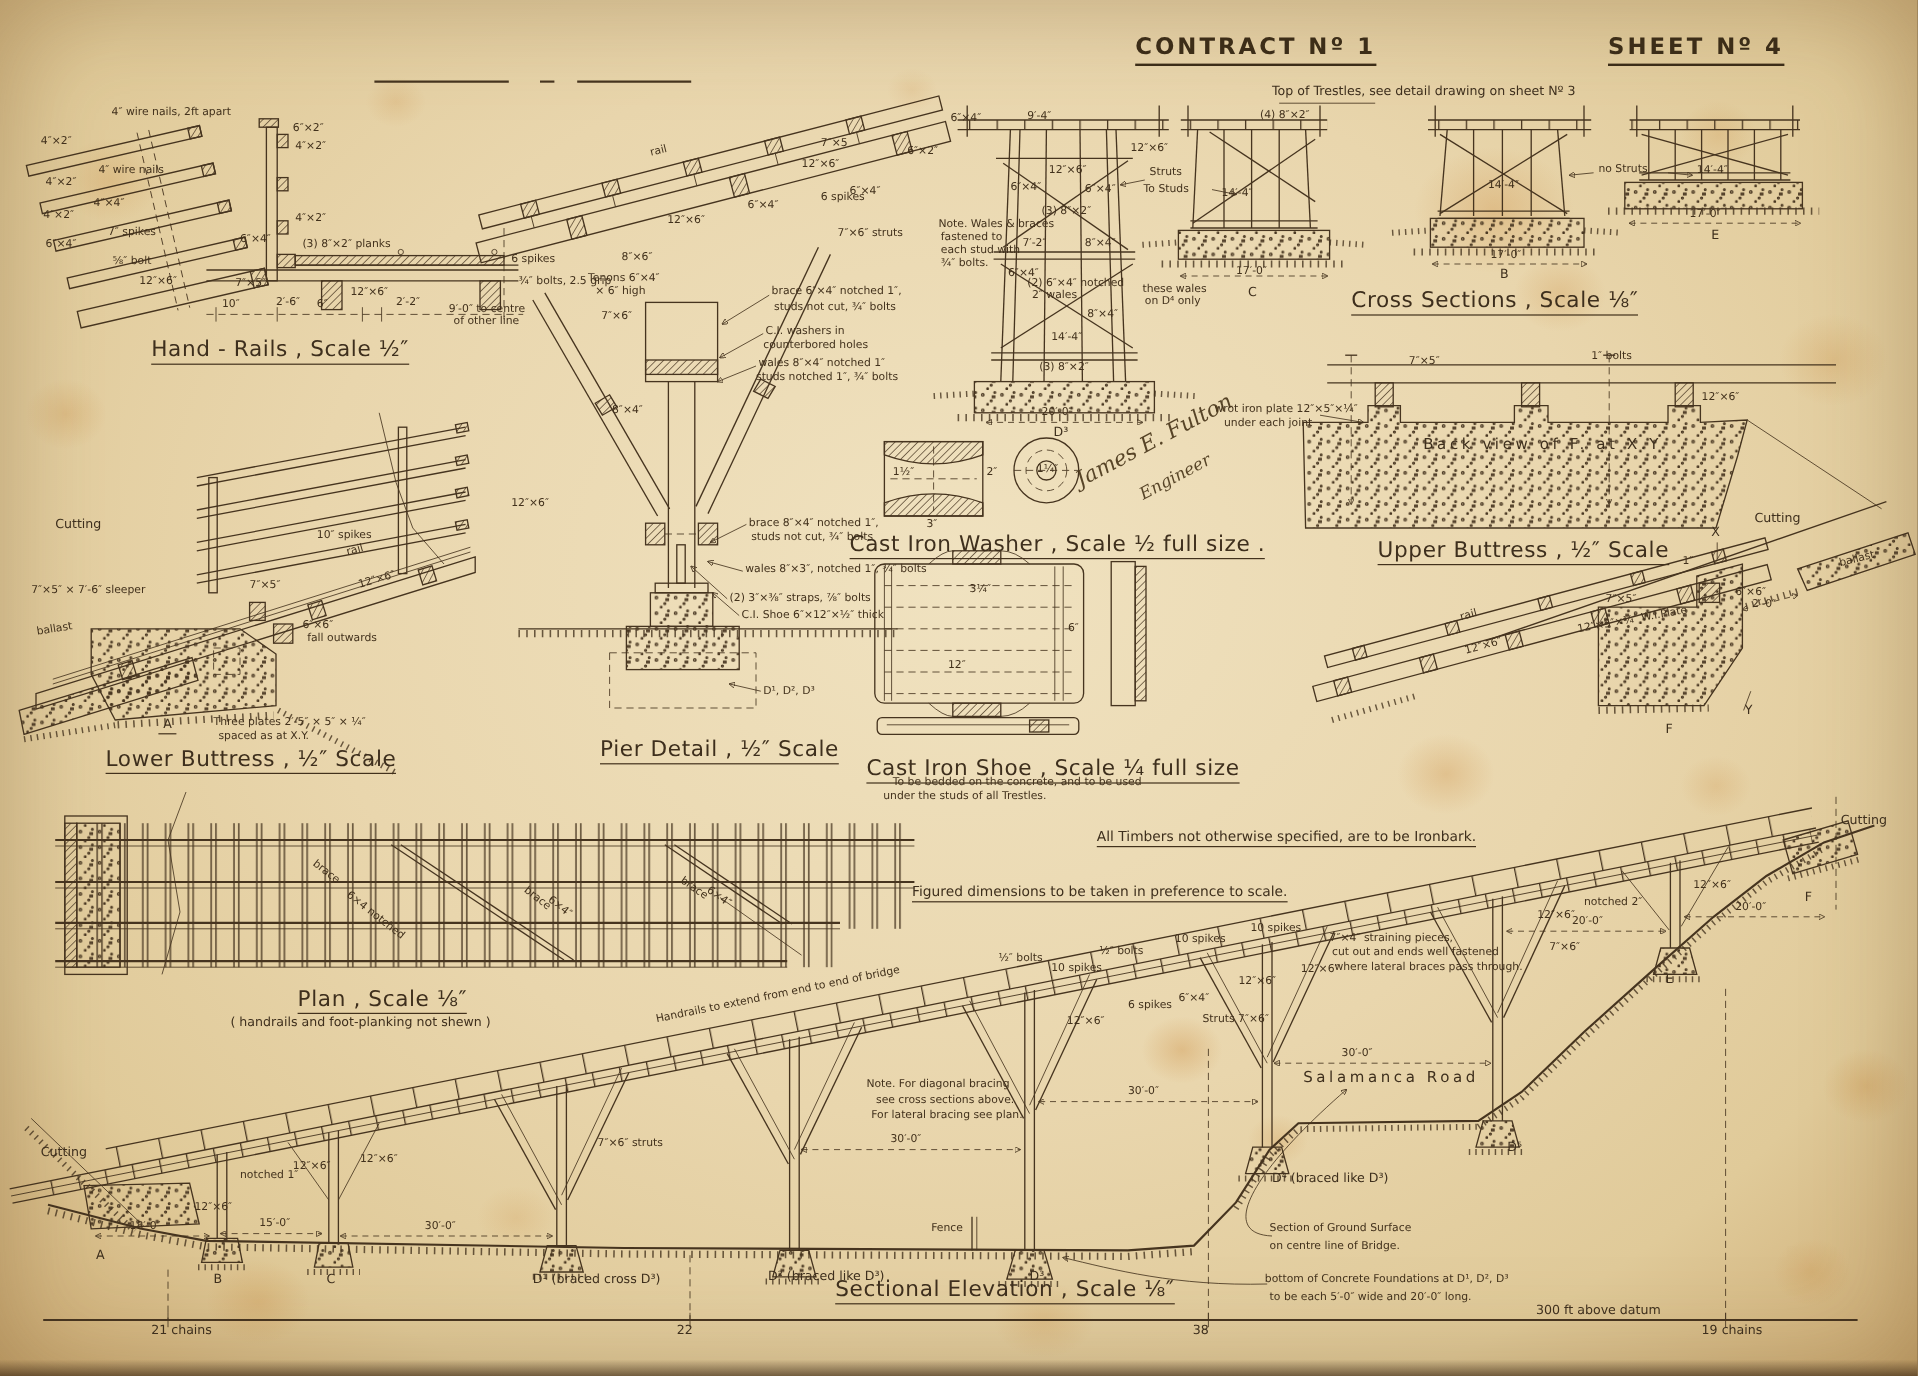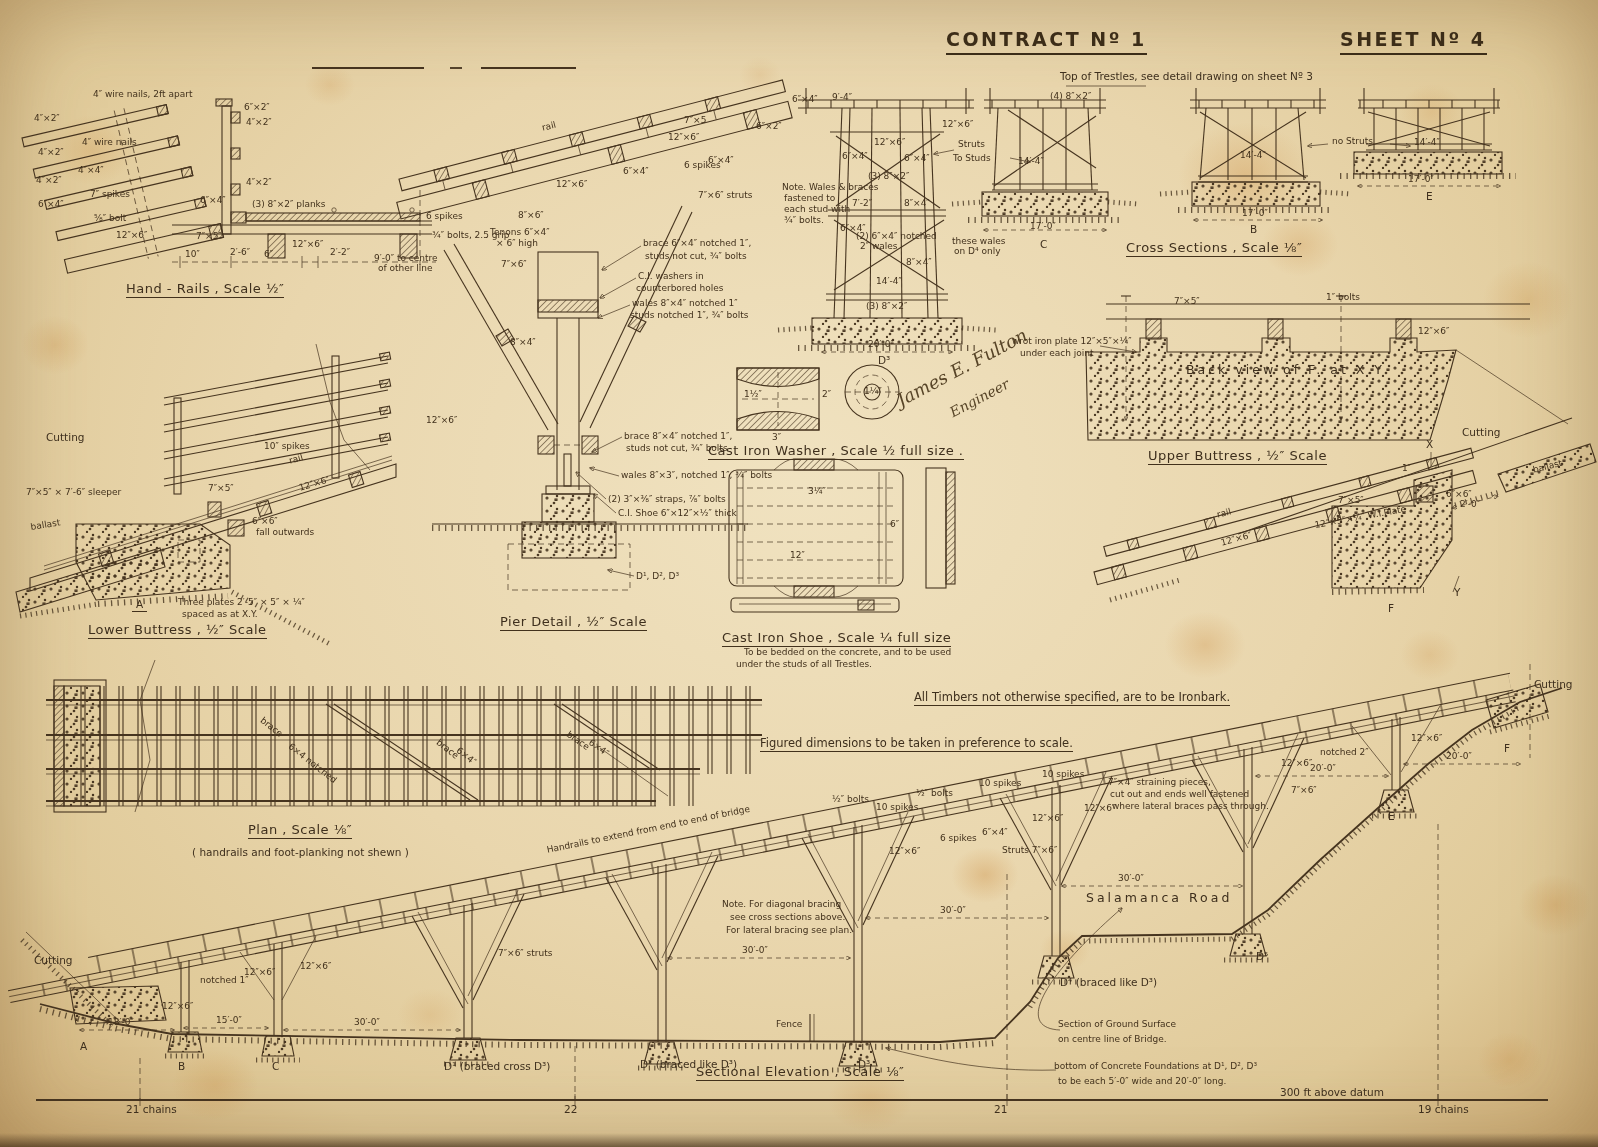--- a/index.html
+++ b/index.html
@@ -33,21 +33,21 @@
 .dsh{stroke-dasharray:6 4}
 .dims{stroke-dasharray:5 4;marker-start:url(#ar);marker-end:url(#ar)}
 .arr{marker-end:url(#ar)}
 .hf{fill:url(#h);stroke:#46341f}
 .cc{fill:url(#st);stroke:#46341f}
 .ft{fill:url(#dt);stroke:none}.fp{fill:url(#pt);stroke:none}.fh{fill:url(#hp);stroke:none}
 .ha{stroke-width:6;stroke-dasharray:1.3 5.2;opacity:.8}
 .ha2{stroke-width:5;stroke-dasharray:1.2 4.2;opacity:.8}
 b,i{position:absolute;font-weight:normal;font-style:normal;white-space:nowrap;display:block;transform-origin:0 0}
 .l{font-size:9px;line-height:1.05;color:#42311c}
-.c{font-size:13px;letter-spacing:.5px;border-bottom:1.4px solid #42311c;padding-bottom:1px}
+.c{font-size:18px;letter-spacing:.5px;border-bottom:1.4px solid #42311c;padding-bottom:1px}
 .n{font-size:11.5px;border-bottom:1.2px solid #42311c;padding-bottom:1px}
 .t{font-size:30px;letter-spacing:9px;font-weight:bold;color:#3c2d18}
 .hd{font-size:19px;letter-spacing:2.5px;font-weight:bold;border-bottom:2px solid #3c2d18;padding-bottom:3px;color:#3c2d18}
 .rd{letter-spacing:3px;font-size:12.5px}
 .sig{font-family:"DejaVu Serif",serif;font-style:italic;font-size:18px;color:#473418;opacity:.9}
 .sm{font-size:10.5px}
 </style>
 </head>
 <body>
 
@@ -544,21 +544,21 @@
 <b class="l" style="left:624px;top:432px">brace 8″×4″ notched 1″,</b>
 <b class="l" style="left:626px;top:444px">studs not cut, ¾″ bolts</b>
 <b class="l" style="left:621px;top:471px">wales 8″×3″, notched 1″, ¾″ bolts</b>
 <b class="l" style="left:608px;top:495px">(2) 3″×⅜″ straps, ⅞″ bolts</b>
 <b class="l" style="left:618px;top:509px">C.I. Shoe 6″×12″×½″ thick</b>
 <b class="l" style="left:636px;top:572px">D¹, D², D³</b>
 <b class="l" style="left:510px;top:338px">8″×4″</b>
 
 <b class="c" style="left:1126px;top:240px">Cross Sections ,  Scale ⅛″</b>
 <b class="l" style="left:792px;top:95px">6″×4″</b>
-<b class="l" style="left:832px;top:93px">9′-4″</b>
+<b class="l" style="left:856px;top:93px">9′-4″</b>
 <b class="l" style="left:942px;top:120px">12″×6″</b>
 <b class="l" style="left:874px;top:138px">12″×6″</b>
 <b class="l" style="left:842px;top:152px">6″×4″</b>
 <b class="l" style="left:904px;top:154px">6″×4″</b>
 <b class="l" style="left:868px;top:172px">(3) 8″×2″</b>
 <b class="l" style="left:852px;top:199px">7′-2″</b>
 <b class="l" style="left:904px;top:199px">8″×4″</b>
 <b class="l" style="left:782px;top:183px">Note. Wales &amp; braces</b>
 <b class="l" style="left:784px;top:194px">fastened to</b>
 <b class="l" style="left:784px;top:205px">each stud with</b>
@@ -698,17 +698,17 @@
 <b class="l" style="left:1411px;top:734px">12″×6″</b>
 <b class="l" style="left:1310px;top:764px">20′-0″</b>
 <b class="l" style="left:1446px;top:752px">20′-0″</b>
 <b class="sm" style="left:1388px;top:810px">E</b>
 <b class="sm" style="left:1504px;top:742px">F</b>
 <b class="sm" style="left:1534px;top:678px">Cutting</b>
 <b class="l" style="left:1291px;top:786px">7″×6″</b>
 
 <b class="sm" style="left:126px;top:1103px">21 chains</b>
 <b class="sm" style="left:564px;top:1103px">22</b>
-<b class="sm" style="left:994px;top:1103px">21</b>
+<b class="sm" style="left:994px;top:1103px">38</b>
 <b class="sm" style="left:1418px;top:1103px">19 chains</b>
 <b class="sm" style="left:1280px;top:1086px">300 ft above datum</b>
 
 </div>
 
 </body></html>

